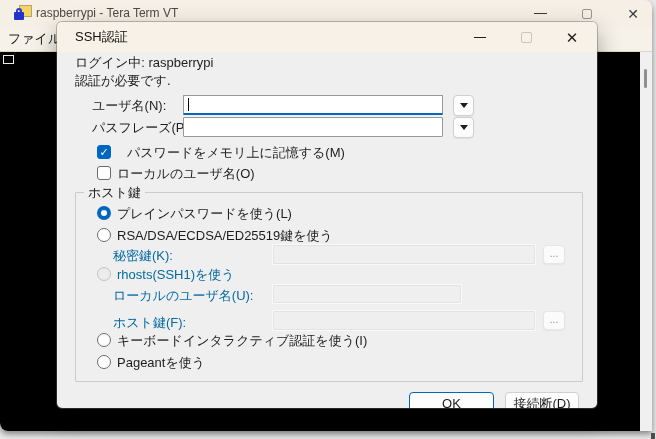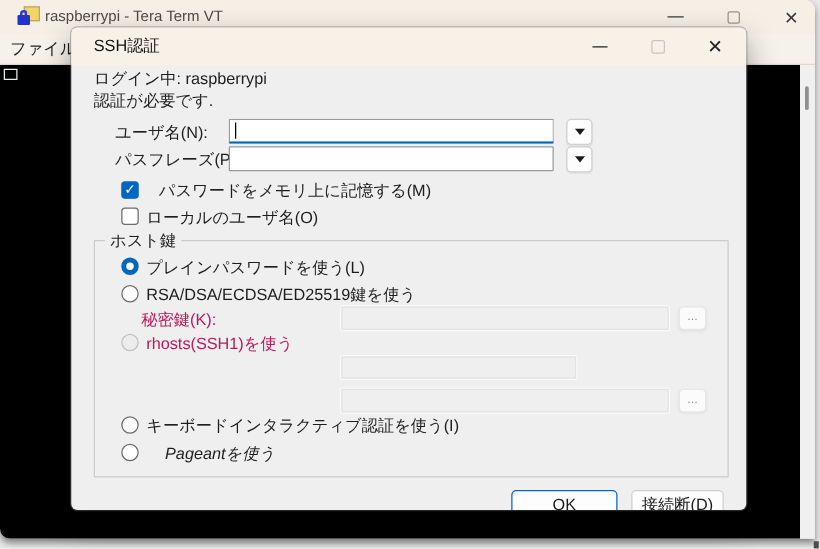--- a/index.html
+++ b/index.html
@@ -35,21 +35,21 @@
     overflow:hidden; font-size:13px; color:#1d1d1d; }
   .dlg-titlebar { position:relative; height:30px; background:#f7f1e7; }
   .dlg-title { position:absolute; left:18px; top:0; line-height:30px; font-size:13px; color:#111; }
   .dlg-ctl { position:absolute; top:0; height:30px; width:26px; display:flex; align-items:center; justify-content:center; }
   .dlg-min-glyph { display:block; width:12px; height:0; border-top:1.6px solid #222; }
   .dlg-max-glyph { display:block; width:11px; height:11px; border:1.2px solid #c9c5be; border-radius:2px; }
   .dlg-close-glyph { font-size:15px; color:#222; line-height:1; }
 
   .abs { position:absolute; }
   .lbl { white-space:nowrap; line-height:16px; }
-  .lbl-disabled { color:#be185d; }
+  .lbl-disabled { color:#0369a1; }
 
   .txt-input { position:absolute; background:#fff; border:1px solid #9a9a9a; border-radius:1px;
     font-size:13px; padding:0 4px; outline:none; }
   .txt-input.focused { border-bottom:2px solid #0067c0; }
   .txt-input.disabled { background:#efefef; border:1px solid #e2e2e2; box-shadow:0 0 0 1px rgba(255,255,255,.7); }
   .caret { position:absolute; width:1px; height:13px; background:#000; }
 
   .combo-btn { position:absolute; width:21px; height:21px; background:#fdfdfd; border:1px solid #cfcfcf;
     border-radius:4px; display:flex; align-items:center; justify-content:center; cursor:default;
     box-shadow:0 1px 1px rgba(0,0,0,.06); }
@@ -158,28 +158,30 @@
     <span class="radio unselected" style="left:40px; top:206px;"></span>
     <span class="abs lbl" style="left:60px; top:206px;">RSA/DSA/ECDSA/ED25519鍵を使う</span>
 
     <span class="abs lbl lbl-disabled" style="left:56px; top:226px;">秘密鍵(K):</span>
     <input class="txt-input disabled" style="left: 216px; top: 223px; width: 262px; height: 19px;" disabled="" value="">
     <span class="browse-btn" style="left:486px; top:223px;">...</span>
 
     <span class="radio disabled" style="left:40px; top:245px;"></span>
     <span class="abs lbl lbl-disabled" style="left:60px; top:245px;">rhosts(SSH1)を使う</span>
 
+    <span class="abs lbl lbl-disabled" style="left:56px; top:266px;">ローカルのユーザ名(U):</span>
     <input class="txt-input disabled" style="left: 216px; top: 263px; width: 188px; height: 18px;" disabled="" value="">
 
+    <span class="abs lbl lbl-disabled" style="left:56px; top:293px;">ホスト鍵(F):</span>
     <input class="txt-input disabled" style="left: 216px; top: 289px; width: 262px; height: 19px;" disabled="" value="">
     <span class="browse-btn" style="left:486px; top:289px;">...</span>
 
     <span class="radio unselected" style="left:40px; top:311px;"></span>
     <span class="abs lbl" style="left:60px; top:311px;">キーボードインタラクティブ認証を使う(I)</span>
 
     <span class="radio unselected" style="left:40px; top:333px;"></span>
-    <span class="abs lbl" style="left:75px; top:333px;font-style:italic;">Pageantを使う</span>
+    <span class="abs lbl" style="left:60px; top:333px;">Pageantを使う</span>
 
     <div class="dlg-btn btn-disconnect">接続断(D)</div>
     <div class="dlg-btn btn-ok">OK</div>
   </div>
 
 </div>
 
 </body></html>

